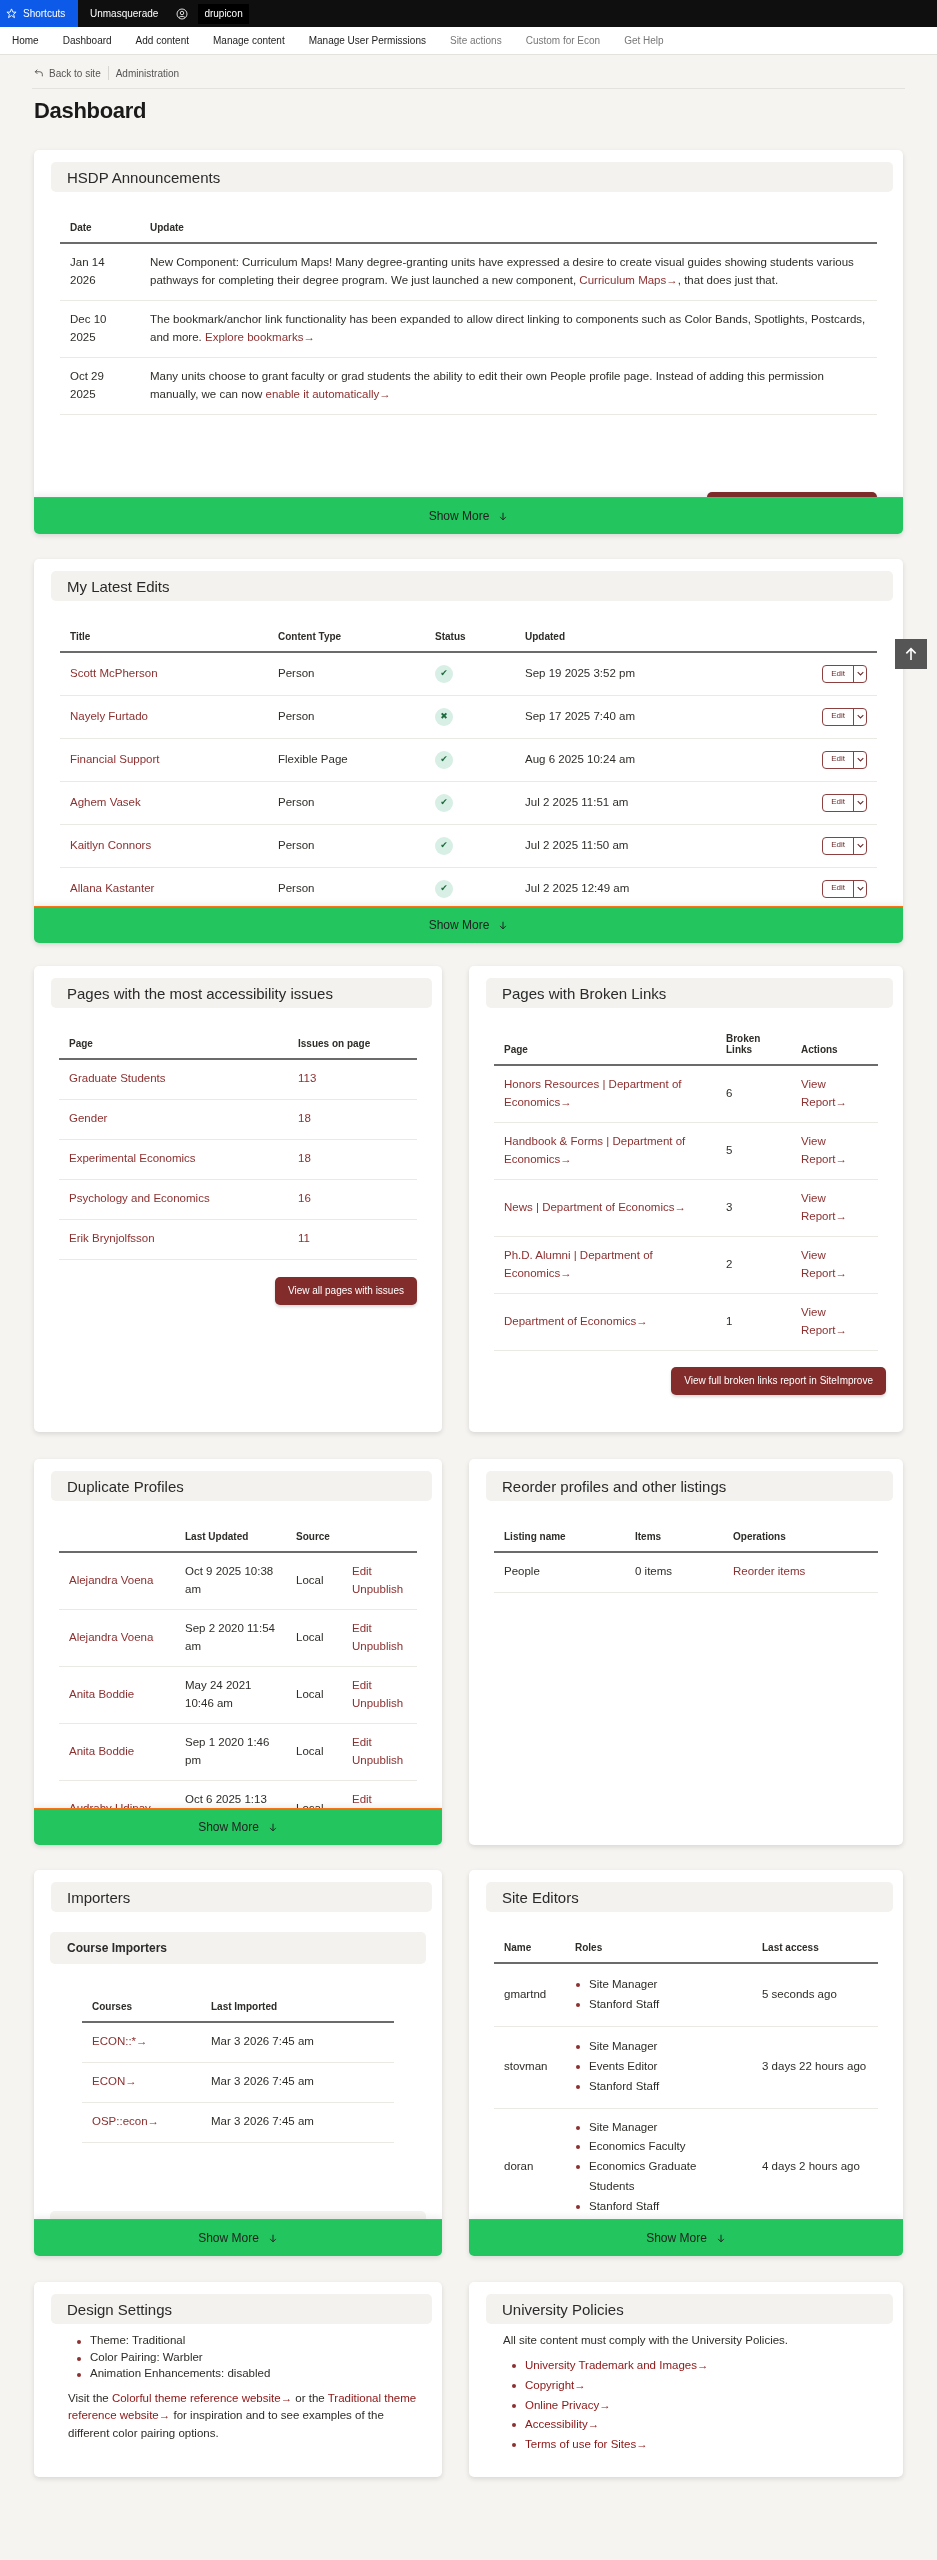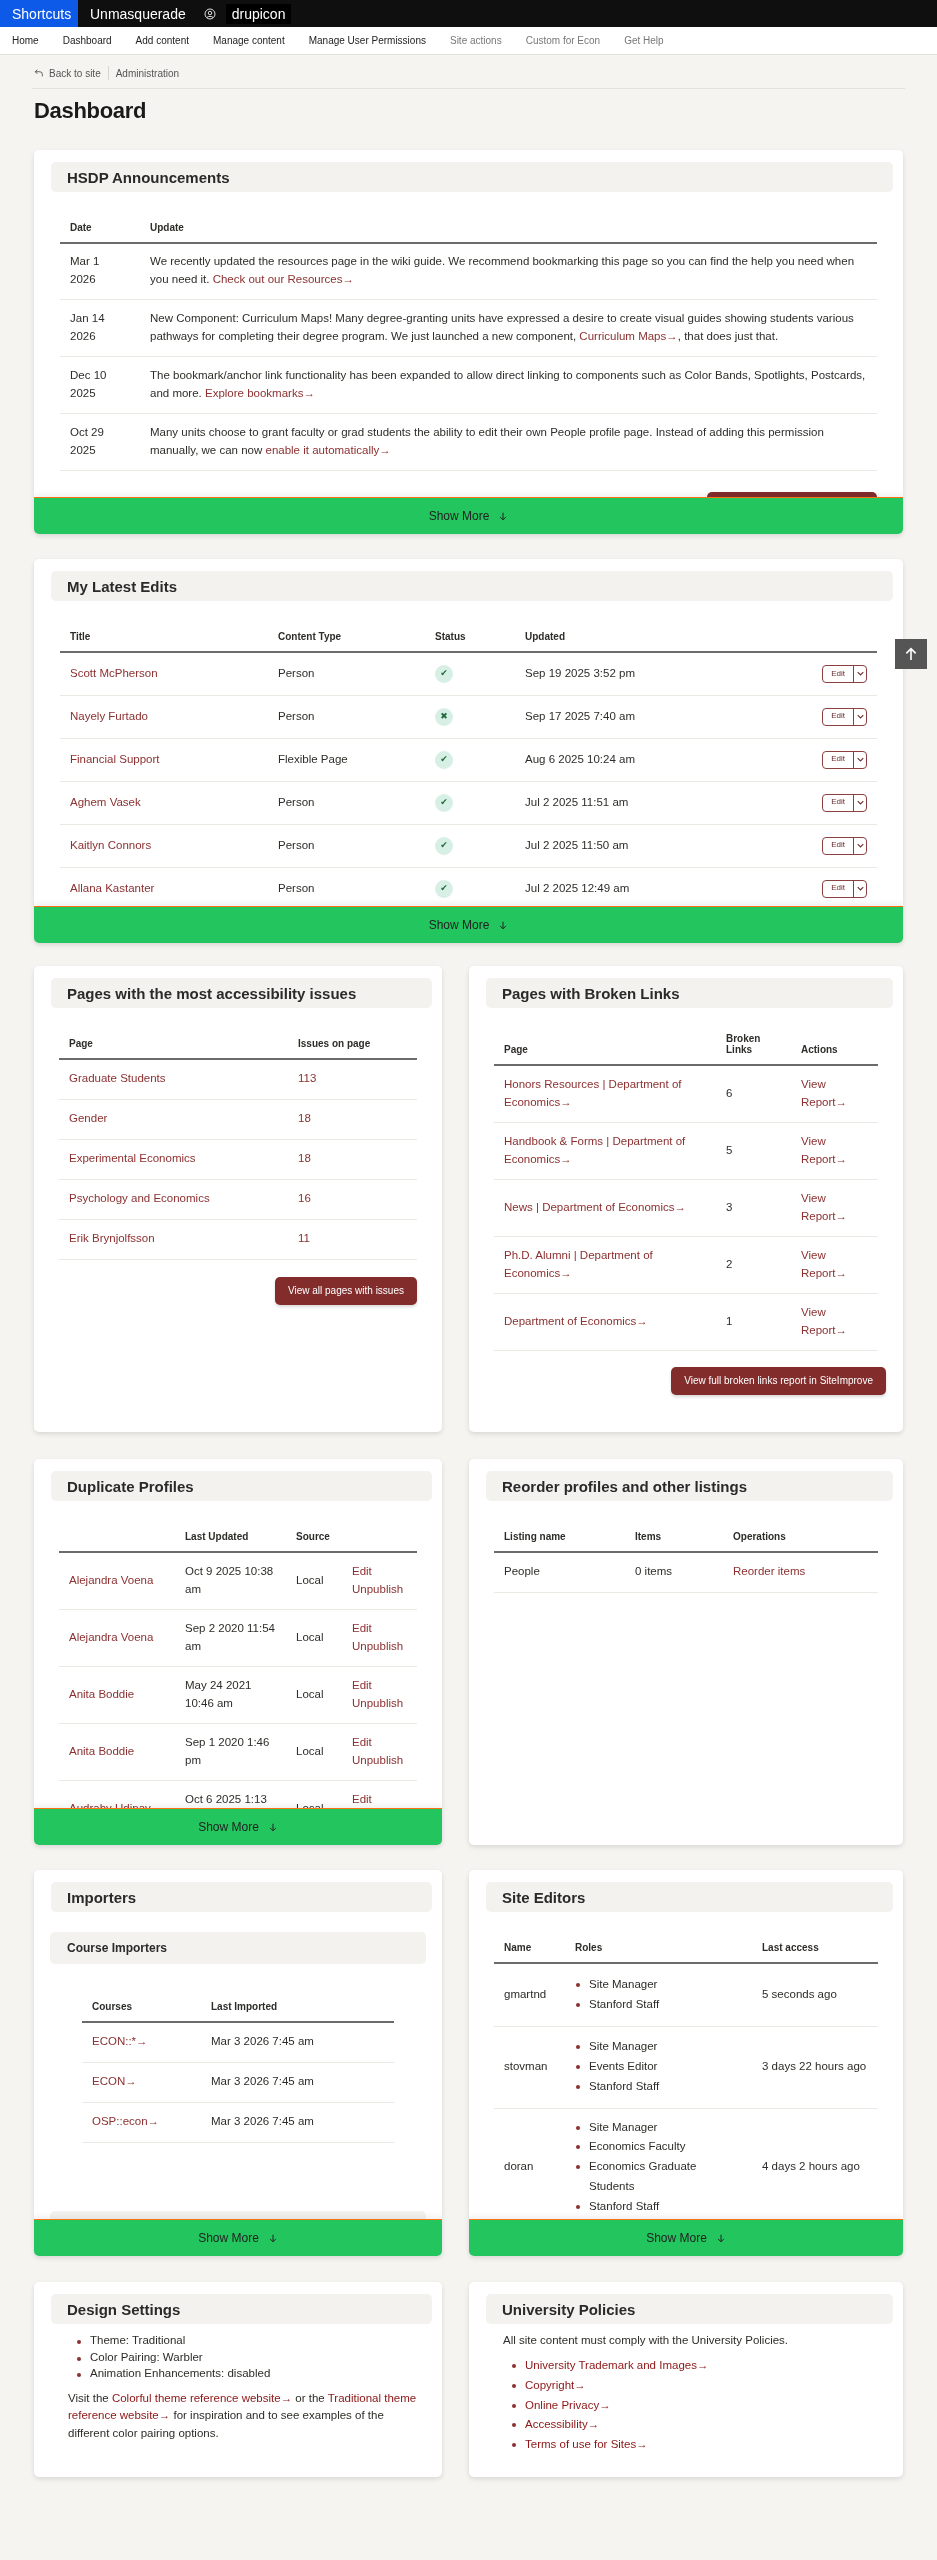--- a/index.html
+++ b/index.html
@@ -10,38 +10,38 @@
     color: #2e2d29;
     font-size: 12px;
     height: 2560px;
     overflow: hidden;
     position: relative;
   }
   a, .link { color: #8c1515; text-decoration: none; cursor: pointer; }
 
   
   .toolbar { height: 27px; background: #0f0f0f; display: flex; align-items: center; }
-  .tb-item { height: 27px; display: flex; align-items: center; padding: 0 12px; color: #fff; font-size: 14px; }
+  .tb-item { height: 27px; display: flex; align-items: center; padding: 0 12px; color: #fff; font-size: 10px; }
   .tb-shortcuts { background: #0d5ae8; padding: 0 12px 0 6px; width: 78px; }
   .tb-shortcuts svg { margin-right: 6px; }
   .tb-user { background: #000; padding: 0 6px; height: 20px; margin-left: 2px; }
   .tb-user-icon { margin-right: 8px; margin-left: 6px; }
 
   .adminnav { height: 28px; background: #fff; display: flex; align-items: center; padding-left: 12px; border-bottom: 1px solid #e4e2dc; }
   .adminnav span { font-size: 10px; margin-right: 24px; color: #222; }
   .adminnav span.muted { color: #777; text-align: center; }
 
   .breadcrumb { position: absolute; top: 66px; left: 34px; display: flex; align-items: center; font-size: 10px; color: #555; }
   .breadcrumb .sep { width: 1px; height: 14px; background: #d8d6d0; margin: 0 7px; }
   .bc-rule { position: absolute; top: 88px; left: 32px; width: 873px; height: 1px; background: #e4e2dc; }
   .page-title { position: absolute; top: 98px; left: 34px; font-size: 22px; font-weight: bold; color: #1a1a1a; letter-spacing: -0.3px; }
 
   
   .card { position: absolute; background: #fff; border-radius: 5px; box-shadow: 0 2px 5px rgba(0,0,0,0.12); overflow: hidden; }
-  .card-head { margin: 12px 10px 0 17px; background: #f4f2ee; border-radius: 5px; height: 30px; display: flex; align-items: center; padding-left: 16px; font-size: 15px; color: #2a2a2a; font-weight: bold; }
+  .card-head { margin: 12px 10px 0 17px; background: #f4f2ee; border-radius: 5px; height: 30px; display: flex; align-items: center; padding-left: 16px; font-size: 15px; color: #2a2a2a; }
   .card-body { padding: 0 26px; }
   .sub-head { margin: 20px 16px 12px 16px; background: #f4f2ee; border-radius: 5px; height: 32px; display: flex; align-items: center; padding-left: 17px; font-size: 12px; font-weight: bold; color: #2a2a2a; }
 
   table { width: 100%; border-collapse: collapse; }
   th { font-size: 10px; font-weight: bold; text-align: left; color: #2e2d29; padding: 0 10px 9px 10px; border-bottom: 2px solid #6b6b6b; vertical-align: bottom; }
   td { font-size: 11.5px; padding: 0 10px; border-bottom: 1px solid #ebe9e4; vertical-align: middle; color: #2e2d29; line-height: 1.55; }
   td a { color: #8c3030; }
 
   .show-more { position: absolute; left: 0; right: 0; bottom: 0; height: 37px; background: #22c55e; display: flex; align-items: center; justify-content: center; font-size: 12px; color: #222; border-top: 1px solid #f97316; box-shadow: 0 -3px 6px rgba(0,0,0,0.06); }
   .show-more svg { margin-left: 9px; }
@@ -105,24 +105,20 @@
 <h1 class="page-title">Dashboard</h1>
 
 <div class="card" style="left:34px;top:150px;width:869px;height:384px;">
   <div class="card-head">HSDP Announcements</div>
   <div class="card-body" style="padding-top:30px;">
     <table>
       <tbody>
           <tr>
             <th style="width:80px;">Date</th>
             <th>Update</th>
-          </tr>
-      <tr style="height:56px;">
-            <td><span>Mar 1</span><br><span>2026</span></td>
-            <td><span>We recently updated the resources page in the wiki guide. We recommend bookmarking this page so you can find the help you need when you need it. </span><a>Check out our Resources→</a></td>
           </tr>
       <tr style="height:57px;">
             <td><span>Jan 14</span><br><span>2026</span></td>
             <td><span>New Component: Curriculum Maps! Many degree-granting units have expressed a desire to create visual guides showing students vari­ous pathways for completing their degree program. We just launched a new component, </span><a>Curriculum Maps→</a><span>, that does just that.</span></td>
           </tr>
       <tr style="height:57px;">
             <td><span>Dec 10</span><br><span>2025</span></td>
             <td><span>The bookmark/anchor link functionality has been expanded to allow direct linking to components such as Color Bands, Spotlights, Postcards, and more. </span><a>Explore bookmarks→</a></td>
           </tr>
       <tr style="height:57px;">

